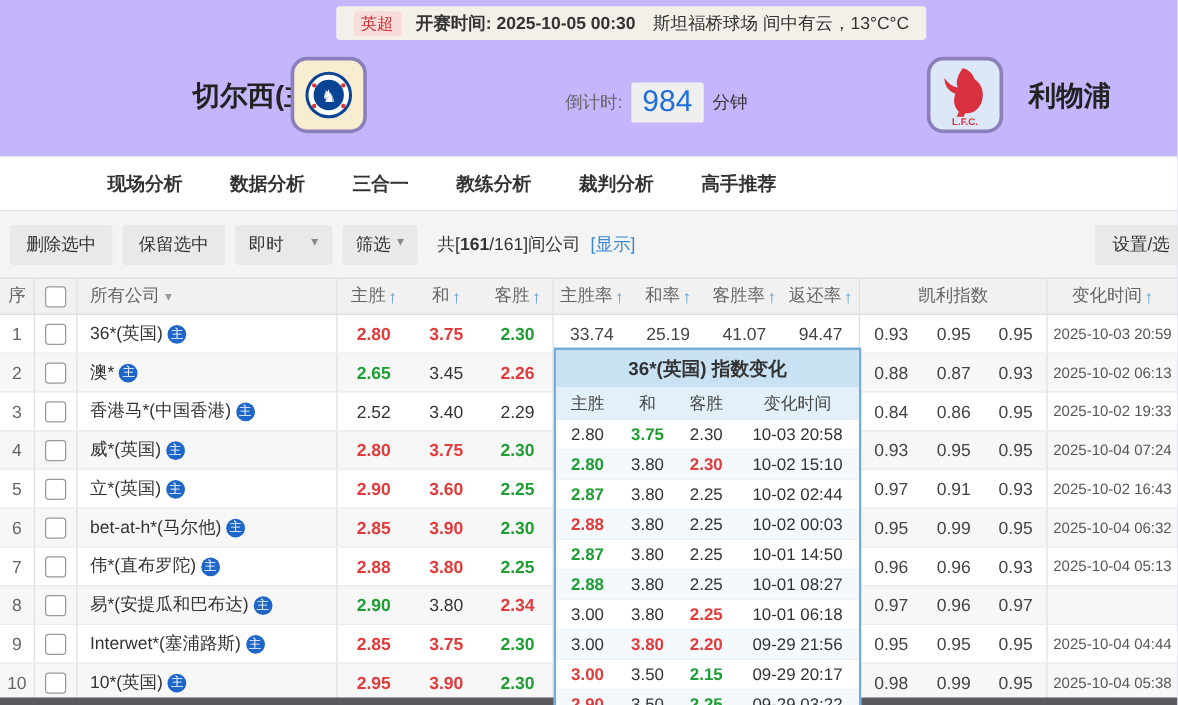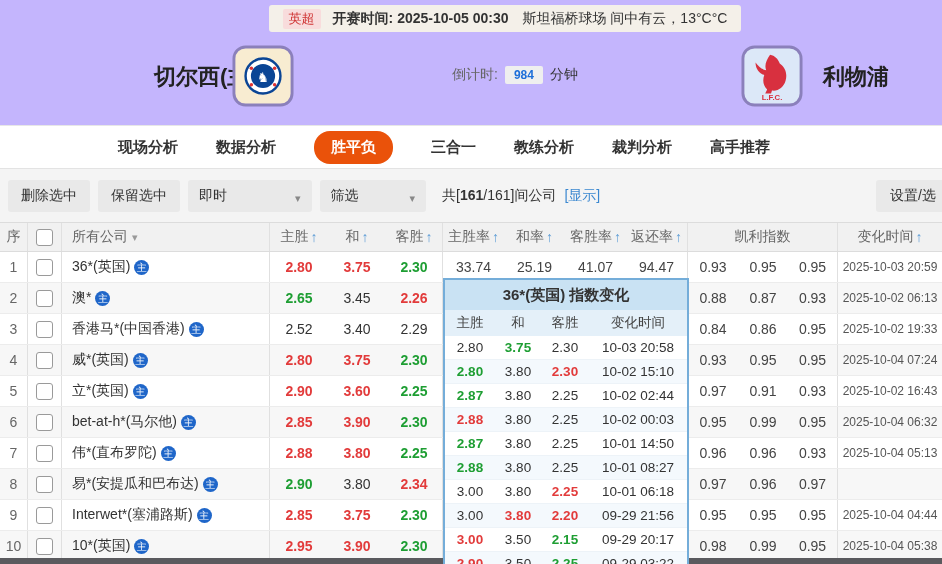--- a/index.html
+++ b/index.html
@@ -9,34 +9,34 @@
   .metawrap{position:absolute;top:5px;left:0;width:942px;display:flex;justify-content:center;}
   .metabar{display:inline-flex;align-items:center;background:#f4f0e9;border-radius:3px;
            height:27px;padding:0 14px;font-size:14px;transform:translateX(34px);}
   .league{color:#cf3434;background:#f8dcdc;font-size:13px;padding:1px 6px;border-radius:2px;margin-right:12px;}
   .kick{font-weight:bold;color:#333;}
   .venue{margin-left:14px;color:#333;}
   
   .teamname{position:absolute;font-size:22px;font-weight:bold;color:#222;top:62px;}
   .badge{position:absolute;top:45px;width:62px;height:62px;}
   .cd{position:absolute;left:452px;top:66px;display:flex;align-items:center;font-size:14px;color:#666;}
-  .cdval{background:#efefef;color:#1e6fd9;font-size:12px;font-weight:bold;padding:2px 9px;margin:0 7px;border-radius:2px;}
+  .cdval{background:#efefef;color:#1e6fd9;font-size:24px;font-weight:normal;padding:2px 9px;margin:0 7px;border-radius:2px;}
   .cdunit{color:#333;}
   
   .nav{position:absolute;top:125px;left:0;width:942px;height:43px;border-top:1px solid #e7e7e7;
-       display:flex;align-items:center;gap:38px;padding-left:118px;box-sizing:border-box;
+       display:flex;align-items:center;gap:38px;padding-left:86px;box-sizing:border-box;
        font-size:15px;font-weight:bold;color:#333;background:#fff;}
   .tab{cursor:pointer;white-space:nowrap;}
   .tab.active{background:#ea520a;color:#fff;padding:7px 17px;border-radius:16px;}
   
   .toolbar{position:absolute;top:168px;left:0;width:942px;height:54px;background:#f4f4f4;
            border-top:1px solid #e3e3e3;display:flex;align-items:center;font-size:14px;}
   .tbtn{background:#e9e9e9;border-radius:3px;padding:7px 13px;margin-left:8px;color:#333;cursor:pointer;white-space:nowrap;}
   .tsel{background:#e9e9e9;border-radius:3px;padding:7px 11px;margin-left:8px;color:#333;cursor:pointer;
-        display:inline-flex;align-items:flex-end;white-space:nowrap;gap:46px;}
+        display:inline-flex;align-items:flex-start;white-space:nowrap;}
   .tsel .caret{color:#888;font-size:11px;margin-left:22px;}
   .tsel.small .caret{margin-left:5px;}
   .count{margin-left:16px;color:#333;}
   .count b{font-weight:bold;}
   .showlink{color:#3a87d0;margin-left:8px;cursor:pointer;text-align:center;}
   .settings{position:absolute;left:876px;top:11px;width:90px;background:#e9e9e9;border-radius:3px;
             padding:7px 0 7px 14px;color:#333;cursor:pointer;white-space:nowrap;overflow:hidden;}
   
   .thead{position:absolute;top:222px;left:0;width:942px;height:30px;background:#f1f1f1;
          border-top:1px solid #dcdcdc;border-bottom:1px solid #dcdcdc;box-sizing:border-box;
@@ -111,21 +111,20 @@
       <rect x="2" y="2" width="60" height="60" rx="12" fill="#dce8f8" stroke="#8b80bb" stroke-width="3"></rect>
       <path d="M30 10 C26 16 24 21 26 26 C21 25 18 22 15 18 C15 25 19 29 24 31 C22 37 23 42 27 46 L25 50 L31 50 L32 47 C38 48 44 44 46 37 C48 30 46 23 40 19 C38 14 35 11 30 10 Z" fill="#d8303f"></path>
       <text x="32" y="57" font-size="8" text-anchor="middle" fill="#d8303f" font-weight="bold">L.F.C.</text>
     </svg>
   </div>
   <div class="teamname" style="left:823px;">利物浦</div>
 
   <div class="nav">
     <span class="tab">现场分析</span>
     <span class="tab">数据分析</span>
-    <span class="tab active">胜平负</span>
     <span class="tab">三合一</span>
     <span class="tab">教练分析</span>
     <span class="tab">裁判分析</span>
     <span class="tab">高手推荐</span>
   </div>
 
   <div class="toolbar">
     <span class="tbtn">删除选中</span>
     <span class="tbtn">保留选中</span>
     <span class="tsel">

